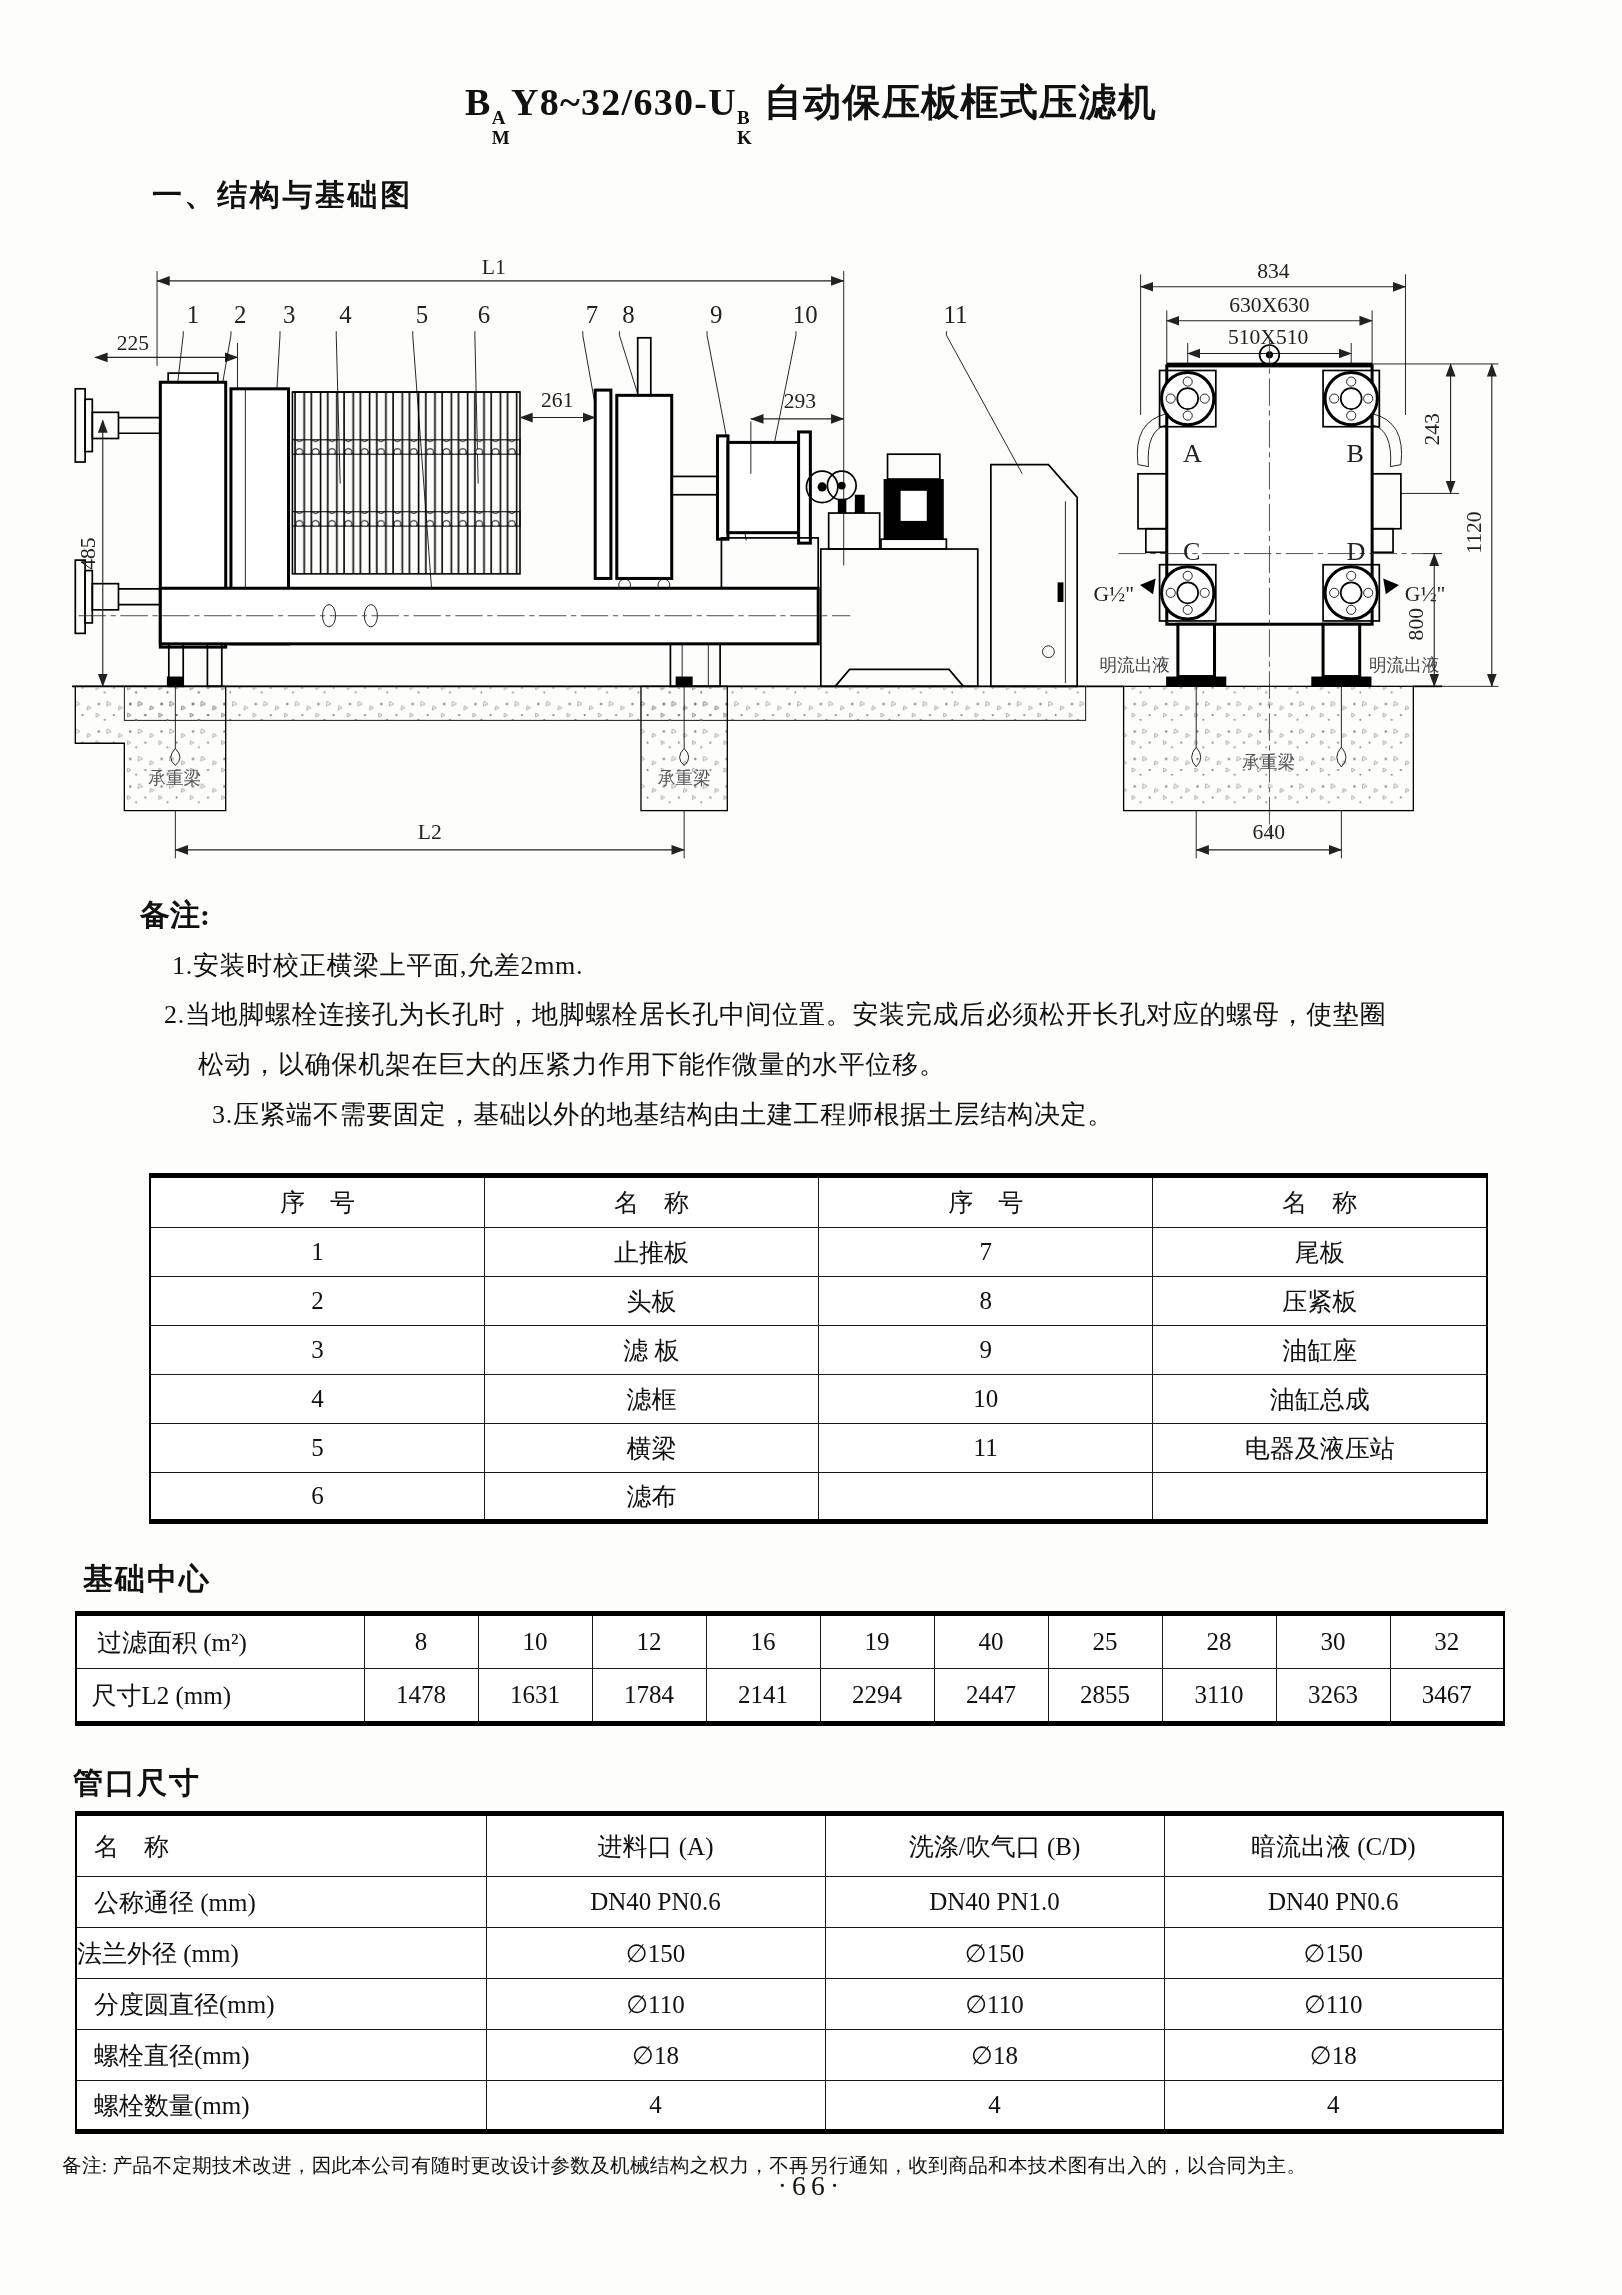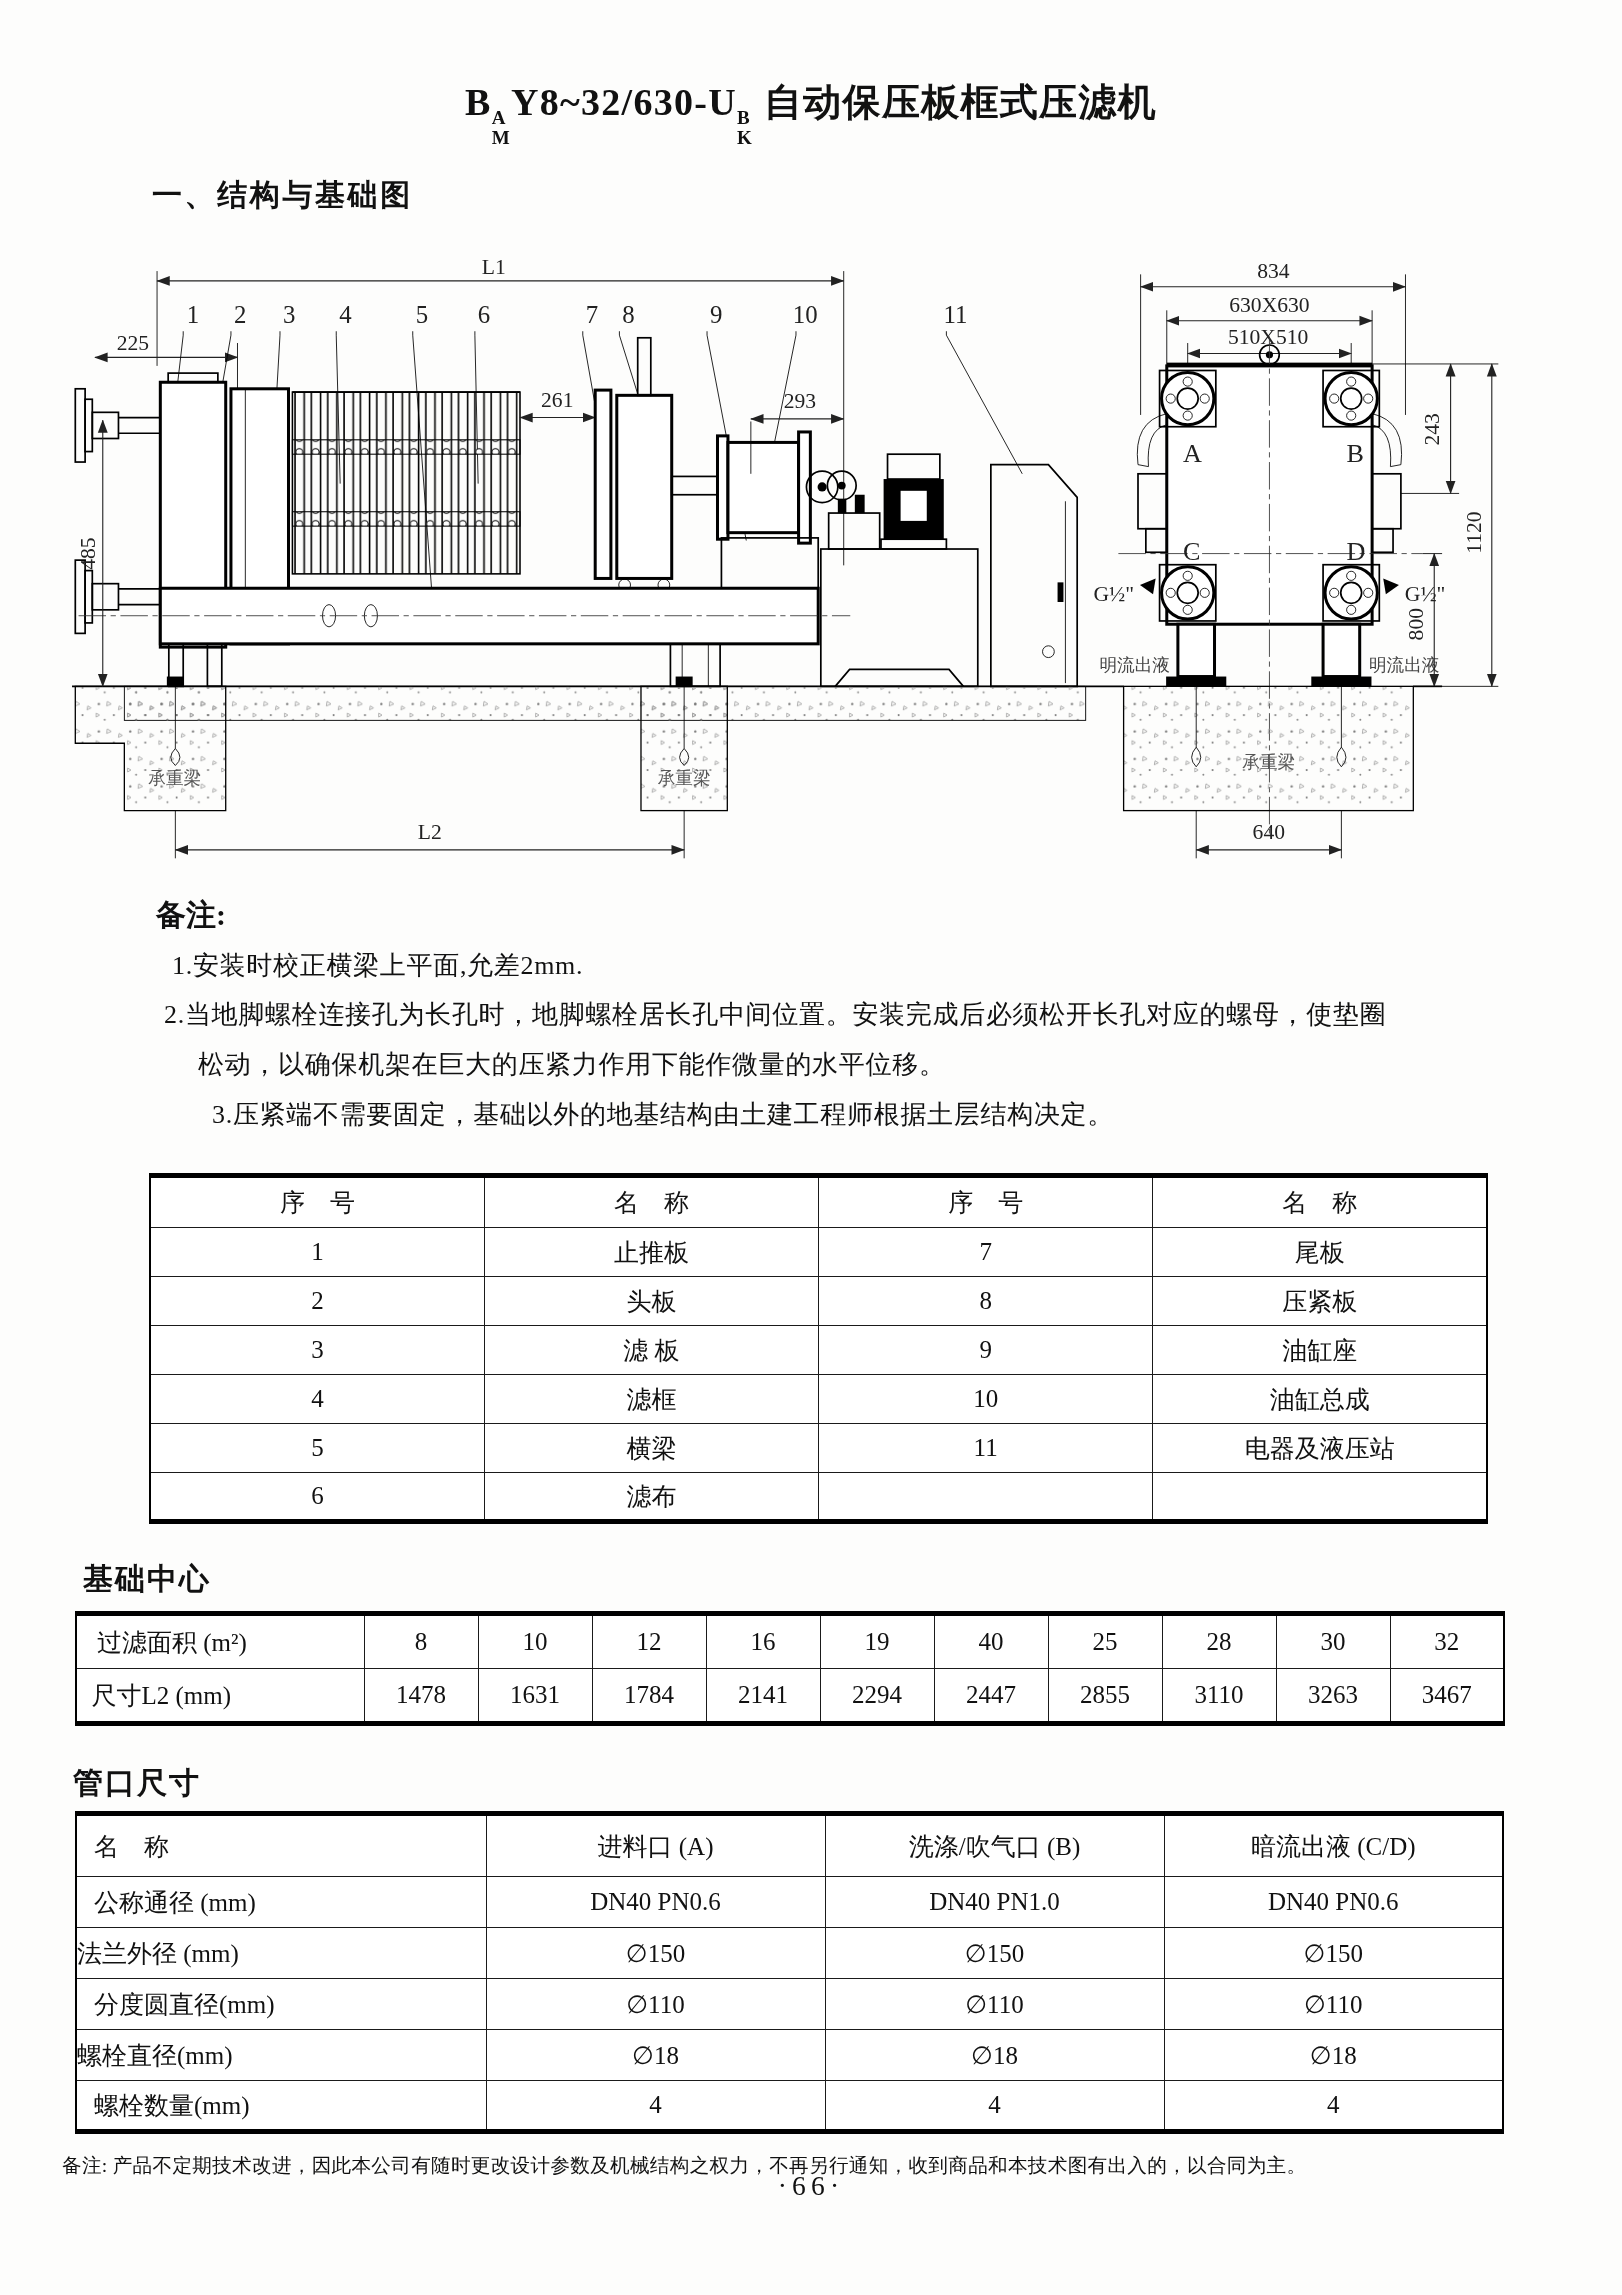--- a/index.html
+++ b/index.html
@@ -3,21 +3,21 @@
 <meta charset="utf-8">
 <style>
   html,body{margin:0;padding:0;background:#888;}
   .page{position:relative;width:1622px;height:2295px;background:#fdfdfc;color:#111;
         font-family:"Liberation Serif",serif;overflow:hidden;}
   .abs{position:absolute;}
   .title{top:77px;left:0;width:100%;text-align:center;font-size:38px;font-weight:600;letter-spacing:1.3px;}
   .stack{display:inline-flex;flex-direction:column;vertical-align:-9.2px;line-height:1.02;font-size:19px;font-weight:600;}
   .stack span{display:block;text-align:left;}
   .sec-head{top:175px;left:152px;font-size:30px;font-weight:700;letter-spacing:2.6px;}
-  .notes-head{top:895px;left:156px;font-size:30px;font-weight:700;}
+  .notes-head{top:895px;left:140px;font-size:30px;font-weight:700;}
   .note{font-size:26px;letter-spacing:0.7px;white-space:nowrap;}
   .h2{font-size:30px;font-weight:700;letter-spacing:2px;}
   .footer{top:2152px;left:62px;width:1525px;font-size:19.6px;letter-spacing:0.3px;white-space:nowrap;}
   .pagenum{top:2170px;left:0;width:100%;text-align:center;font-size:27.5px;letter-spacing:5.2px;}
   table{border-collapse:collapse;table-layout:fixed;}
   .dtable{border:2px solid #000;border-top:5.9px solid #000;border-bottom:5.9px solid #000;background:#fff;}
   .dtable td{border:1.3px solid #1a1a1a;text-align:center;font-size:25px;padding:0;
              font-family:"Liberation Serif",serif;overflow:hidden;}
   svg text{font-family:"Liberation Serif",serif;fill:#222;}
   .dt{font-size:33px;}
@@ -500,21 +500,21 @@
       <td>∅150</td>
       <td>∅150</td>
     </tr>
     <tr style="height:51px">
       <td style="text-align:left;padding-left:17px;">分度圆直径(mm)</td>
       <td>∅110</td>
       <td>∅110</td>
       <td>∅110</td>
     </tr>
     <tr style="height:51px">
-      <td style="text-align:left;">螺栓直径(mm)</td>
+      <td style="text-align:left;padding-left:17px;">螺栓直径(mm)</td>
       <td>∅18</td>
       <td>∅18</td>
       <td>∅18</td>
     </tr>
     <tr style="height:51px">
       <td style="text-align:left;padding-left:17px;">螺栓数量(mm)</td>
       <td>4</td>
       <td>4</td>
       <td>4</td>
     </tr>

